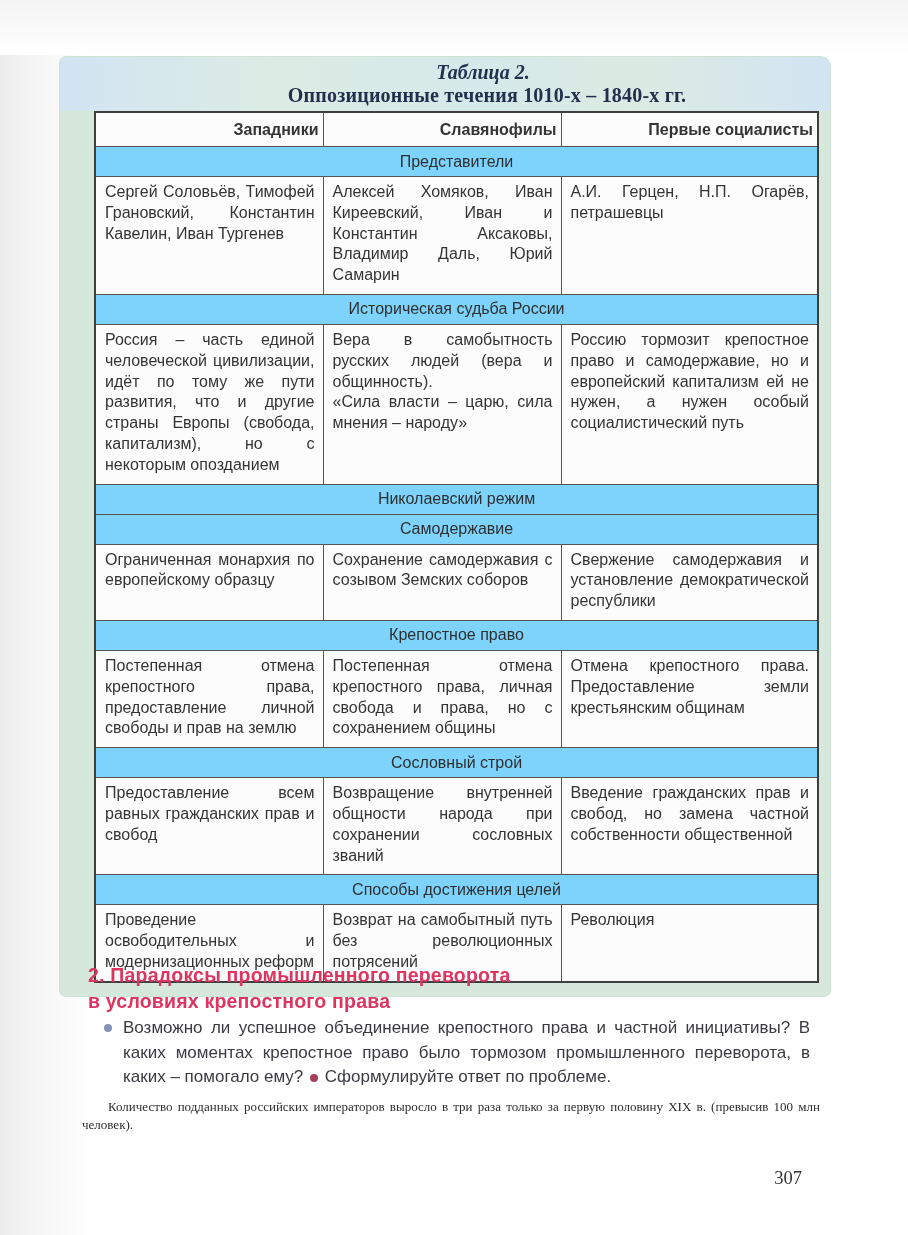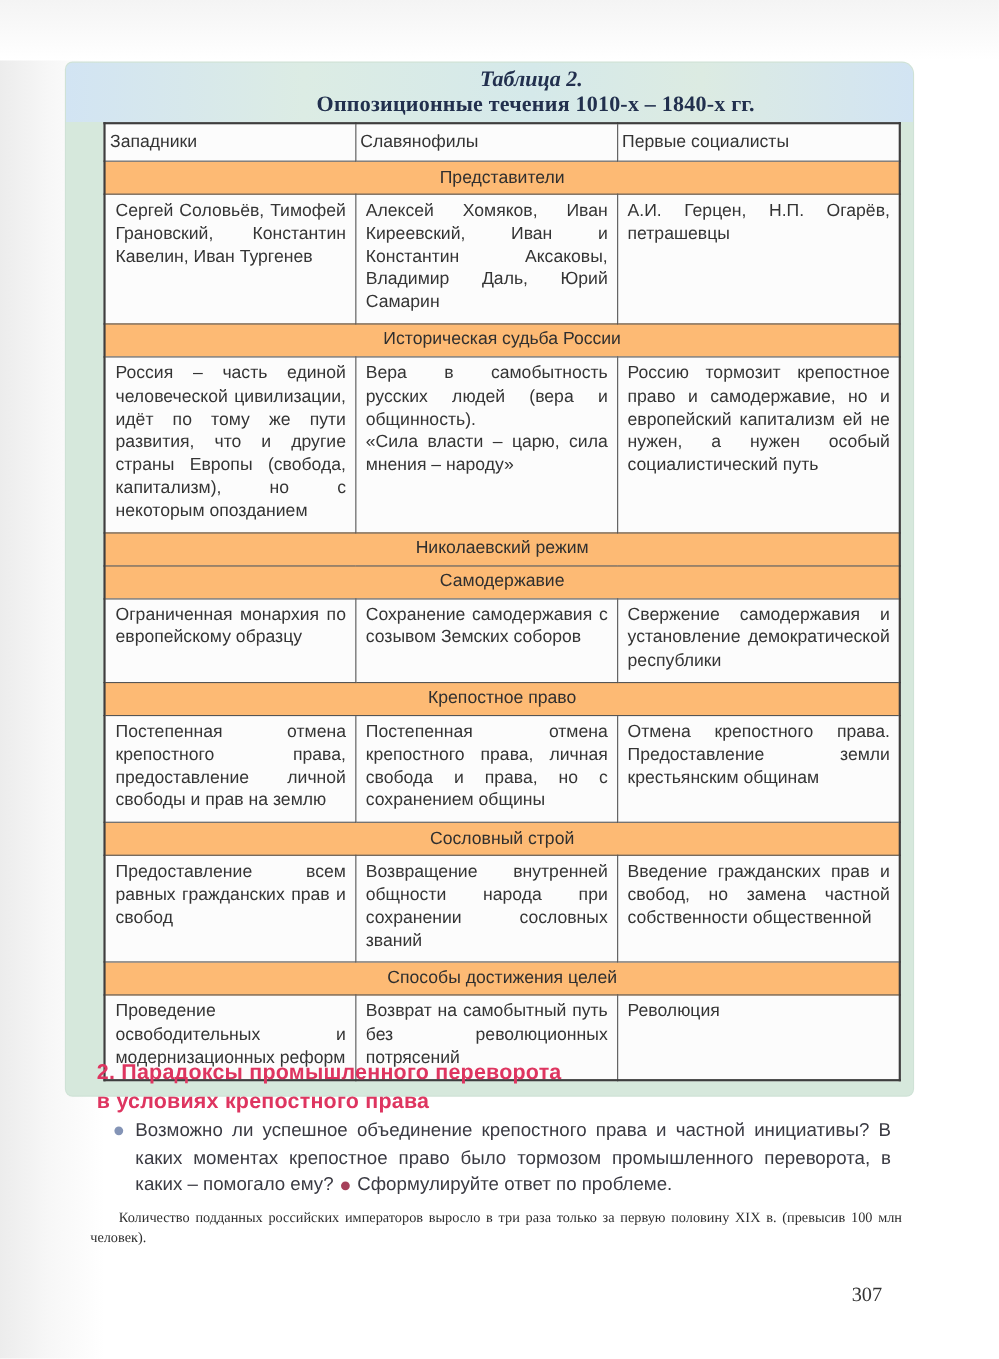--- a/index.html
+++ b/index.html
@@ -60,32 +60,32 @@
   table.opp col.c1 { width: 228px; }
   table.opp col.c2 { width: 238px; }
   table.opp col.c3 { width: 257px; }
   table.opp th, table.opp td {
     border: 1px solid #555555;
     font-size: 16px;
     color: #343434;
     vertical-align: top;
   }
   table.opp th {
-    font-weight: normal;
-    text-align: left;
+    font-weight: bold;
+    text-align: right;
     height: 27px;
     padding: 3px 4px;
     vertical-align: middle;
   }
   tr.span-row td {
     text-align: center;
     vertical-align: middle;
     height: 25px;
     padding: 2px 4px;
-    background: #fdba74;
+    background: #7dd3fc;
     color: #2f2f2f;
   }
   td.cell {
     padding: 5px 8px 8px 9px;
     line-height: 1.3;
     text-align: justify;
   }
   td.cell.preline { white-space: pre-line; }
 
   

